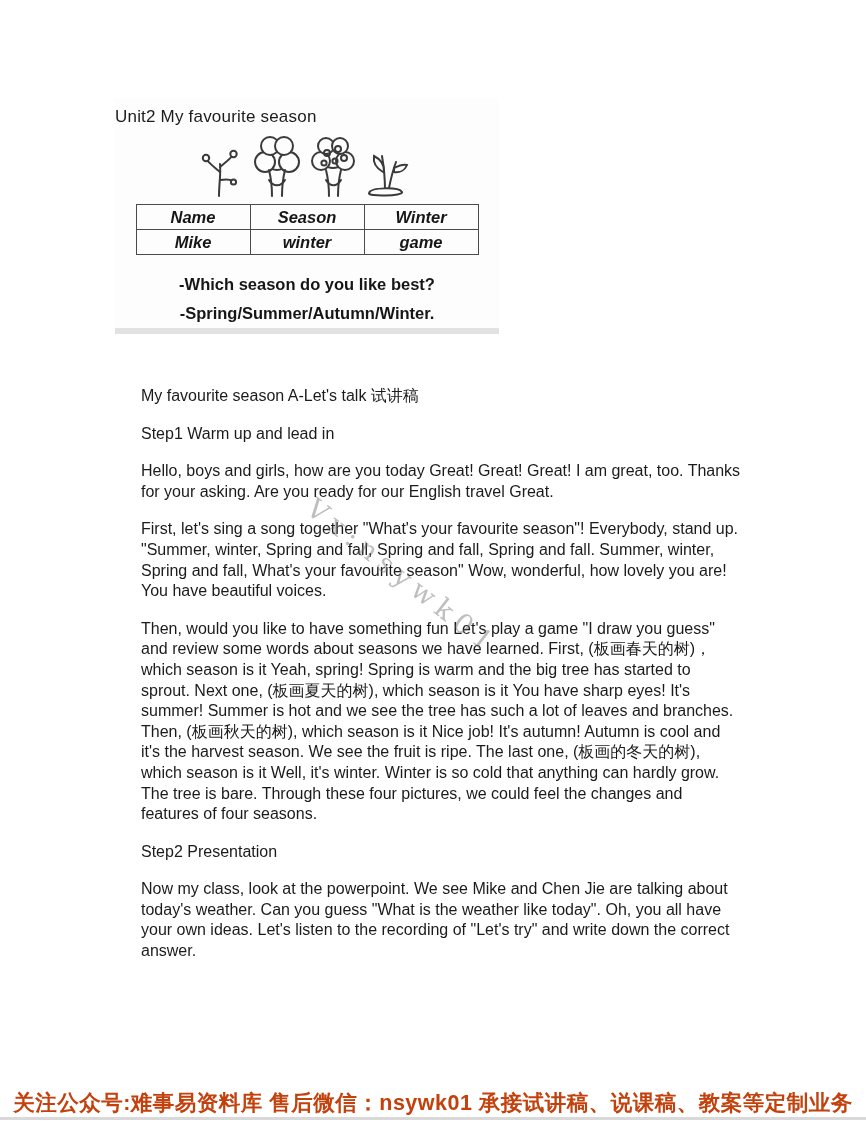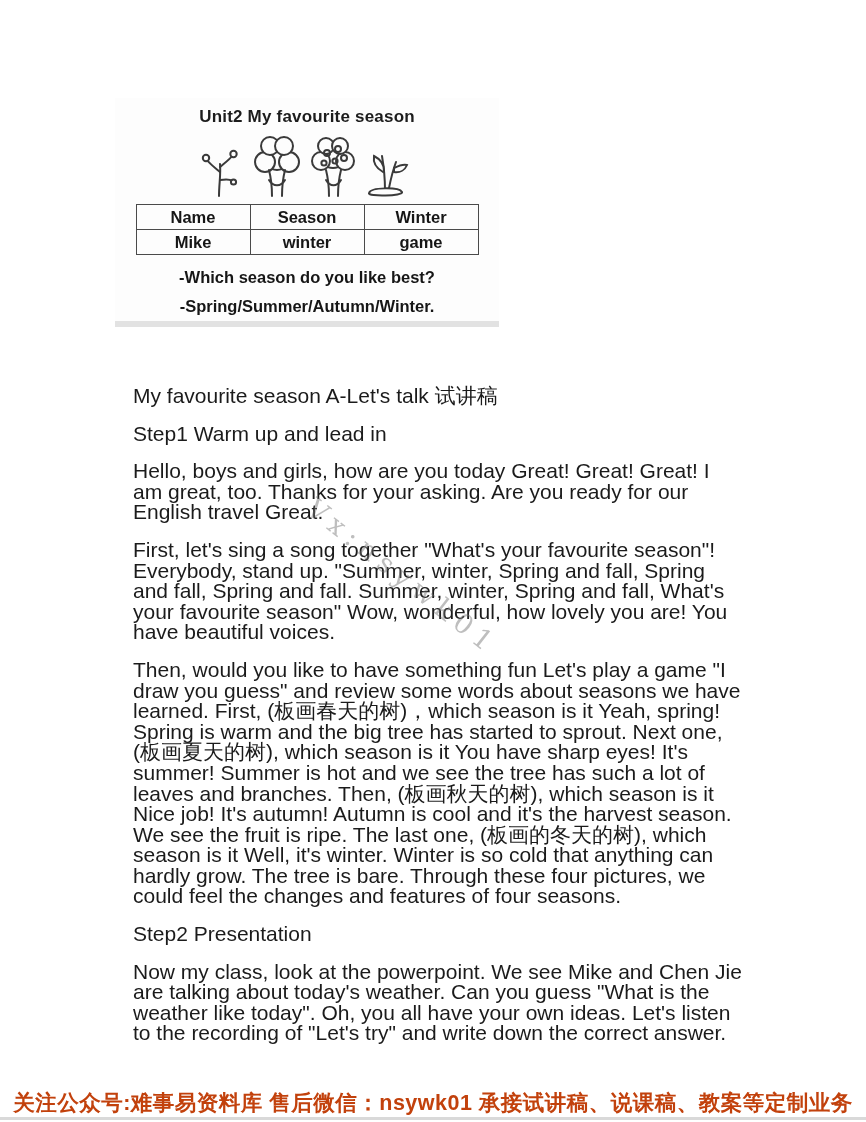--- a/index.html
+++ b/index.html
@@ -11,25 +11,25 @@
     overflow:hidden;
   }
 
   
   .textbook {
     position:absolute; left:115px; top:98px; width:384px;
     background:#fdfdfd;
     padding-top:6px;
   }
   .tb-title {
-    text-align:center; font-size:17px; font-weight:700;
+    font-size:17px; font-weight:400;
     color:#1c1c1c; line-height:26px; letter-spacing:0.2px;
   }
   .trees { display:block; margin:4px auto 2px; }
-  table.tb { border-collapse:collapse; margin:4px auto 9px; }
+  table.tb { border-collapse:collapse; margin:4px auto 16px;font-style:italic; }
   table.tb td {
     border:1.5px solid #4a4a4a;
     width:113px; height:24px;
     text-align:center; vertical-align:middle;
     font-size:16.5px; font-weight:600; color:#161616;
     padding:0;
   }
   .tb-dialogue {
     text-align:center; font-size:16.5px; font-weight:700;
     color:#161616; line-height:26px; margin-top:3px;
@@ -40,22 +40,22 @@
   .doc {
     position:absolute; left:128px; top:386px; width:615px;
     color:#1b1b1b;
   }
   .doc h1 {
     font-family:"DejaVu Serif","Liberation Serif",serif;
     font-size:31px; font-weight:bold; color:#000;
     margin:0 0 30px 0;
   }
   .doc p {
-    font-size:21px; line-height:20.6px;
-    margin:0 0 17px 5px;
+    font-size:16px; line-height:20.6px;
+    margin:0 0 17px 13px;
   }
 
   
   .watermark {
     position:absolute; left:320px; top:492px;
     transform:rotate(38deg); transform-origin:0 0;
     font-family:"DejaVu Serif","Liberation Serif",serif;
     font-size:27px; letter-spacing:7px;
     color:rgba(110,110,110,0.45);
     white-space:nowrap;

